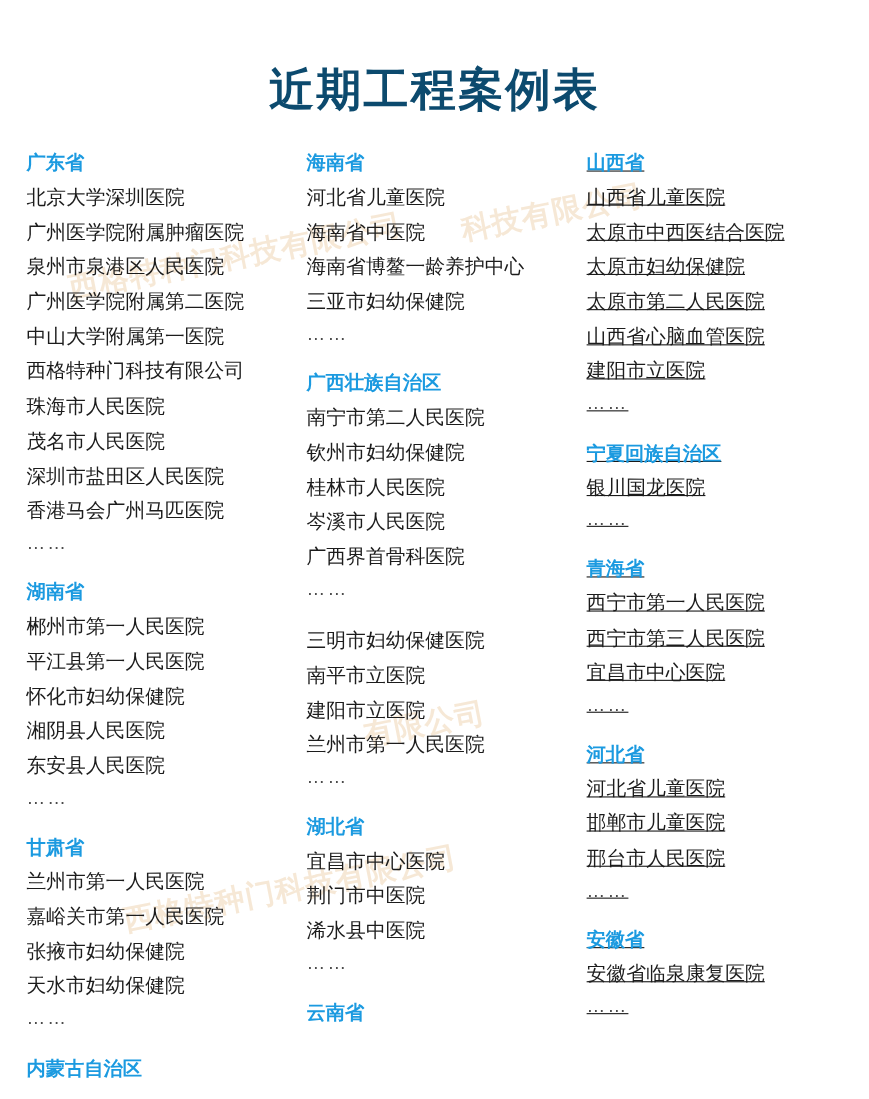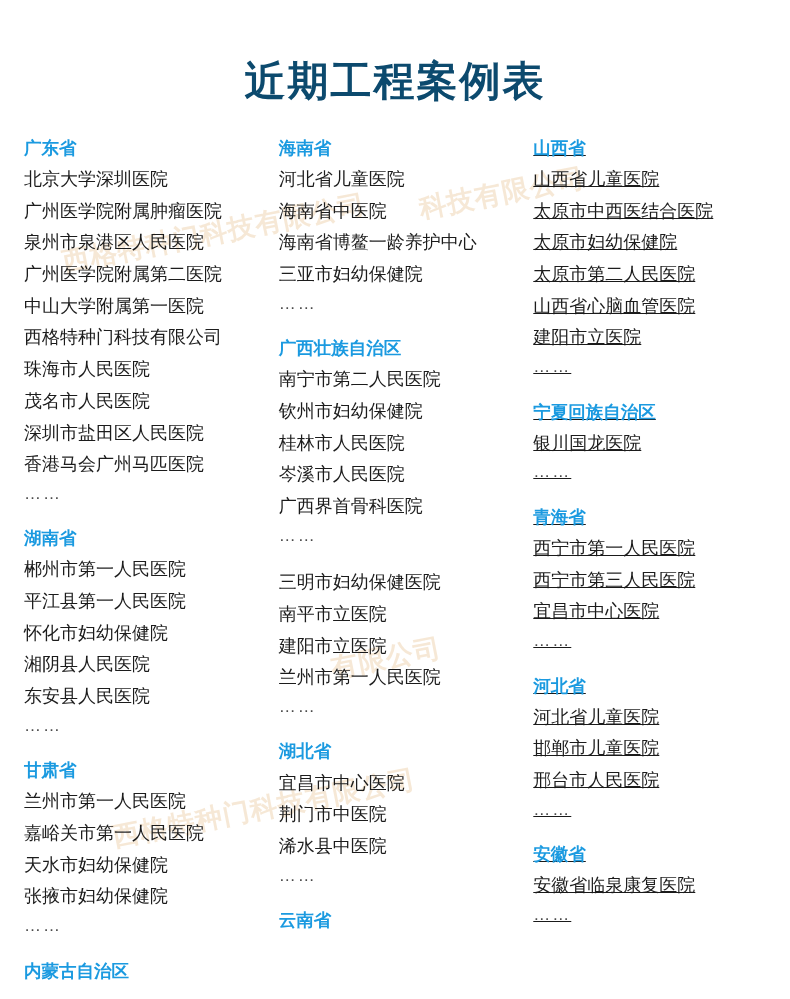--- a/index.html
+++ b/index.html
@@ -133,22 +133,22 @@
           <div class="item">怀化市妇幼保健院</div>
           <div class="item">湘阴县人民医院</div>
           <div class="item">东安县人民医院</div>
           <div class="ellipsis">……</div>
         </div>
 
         <div class="group">
           <div class="group-title">甘肃省</div>
           <div class="item">兰州市第一人民医院</div>
           <div class="item">嘉峪关市第一人民医院</div>
+          <div class="item">张掖市妇幼保健院</div>
           <div class="item">天水市妇幼保健院</div>
-          <div class="item">张掖市妇幼保健院</div>
           <div class="ellipsis">……</div>
         </div>
 
         <div class="group">
           <div class="group-title">内蒙古自治区</div>
         </div>
       </div>
 
       <div class="col col2">
         <div class="group">

